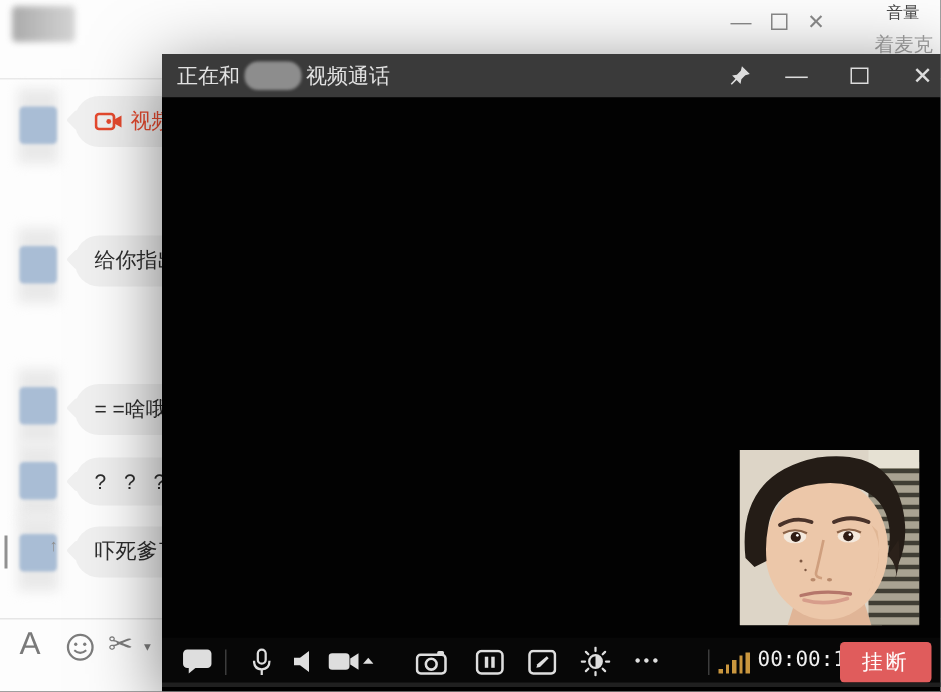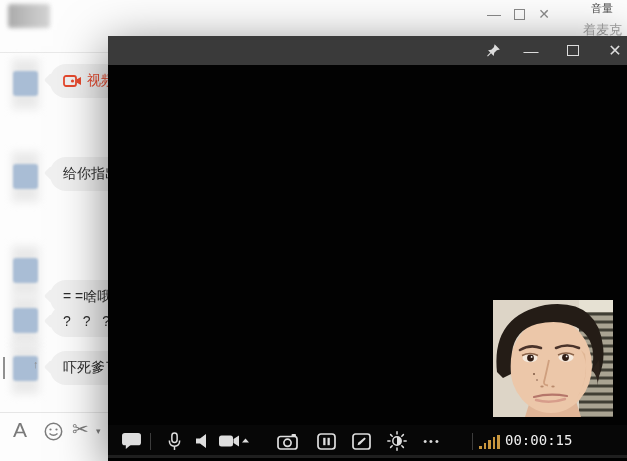--- a/index.html
+++ b/index.html
@@ -108,21 +108,21 @@
     <div class="avatar-smear" style="left:12px;top:152px;"></div>
     <div class="avatar" style="left:13px;top:164px;"></div>
     <div class="bubble" style="left:50px;top:157px;">
       <span>给你指出</span>
     </div>
   </div>
 
   <div class="msg">
     <div class="avatar-smear" style="left:12px;top:246px;"></div>
     <div class="avatar" style="left:13px;top:258px;"></div>
-    <div class="bubble" style="left:50px;top:256px;margin-top:24px;">
+    <div class="bubble" style="left:50px;top:256px;">
       <span>= =啥哦</span>
     </div>
   </div>
 
   <div class="msg">
     <div class="avatar-smear" style="left:12px;top:296px;"></div>
     <div class="avatar" style="left:13px;top:308px;"></div>
     <div class="bubble" style="left:50px;top:305px;letter-spacing:4px;">
       <span>? ? ?</span>
     </div>
@@ -148,20 +148,25 @@
       <circle cx="12.5" cy="7.5" r="1.1" fill="#7d7d7d"></circle>
       <path d="M5.5 11.5 Q9.5 15 13.5 11.5" fill="none" stroke="#7d7d7d" stroke-width="1.4"></path>
     </svg>
   </div>
   <div class="scissors-btn">✂</div>
   <div class="scissors-caret">▾</div>
 </div>
 
 <div class="call-window">
   <div class="titlebar">
+    <div class="title-text">
+      <span>正在和</span>
+      <span class="title-blob"></span>
+      <span>视频通话</span>
+    </div>
     <div class="tb-btn tb-pin">
       <svg viewBox="0 0 16 16" width="15" height="15">
         <path d="M9.2 1.2 L14.8 6.8 L11.6 7.6 L8.8 10.4 L8.2 13.8 L5.4 11 L2 14.4 L1.2 13.6 L4.6 10.2 L2.2 7.8 L5.6 7.2 L8.4 4.4 Z" fill="#dcdcdc"></path>
       </svg>
     </div>
     <div class="tb-btn tb-min">—</div>
     <div class="tb-btn tb-max">
         <div class="maxbox"></div>
       </div>
     <div class="tb-btn tb-close">✕</div>
@@ -280,15 +285,16 @@
     <div class="ticon t-dots" style="left:312px;">•••</div>
     <div class="tsep" style="left:364px;"></div>
     <div class="signal">
       <i style="height:3px;"></i>
         <i style="height:6px;"></i>
         <i style="height:9px;"></i>
         <i style="height:12px;"></i>
         <i style="height:14px;"></i>
     </div>
     <div class="timer">00:00:15</div>
+    <button class="hangup">挂断</button>
     <div class="bottom-strip"></div>
   </div>
 </div>
 
 </body></html>

